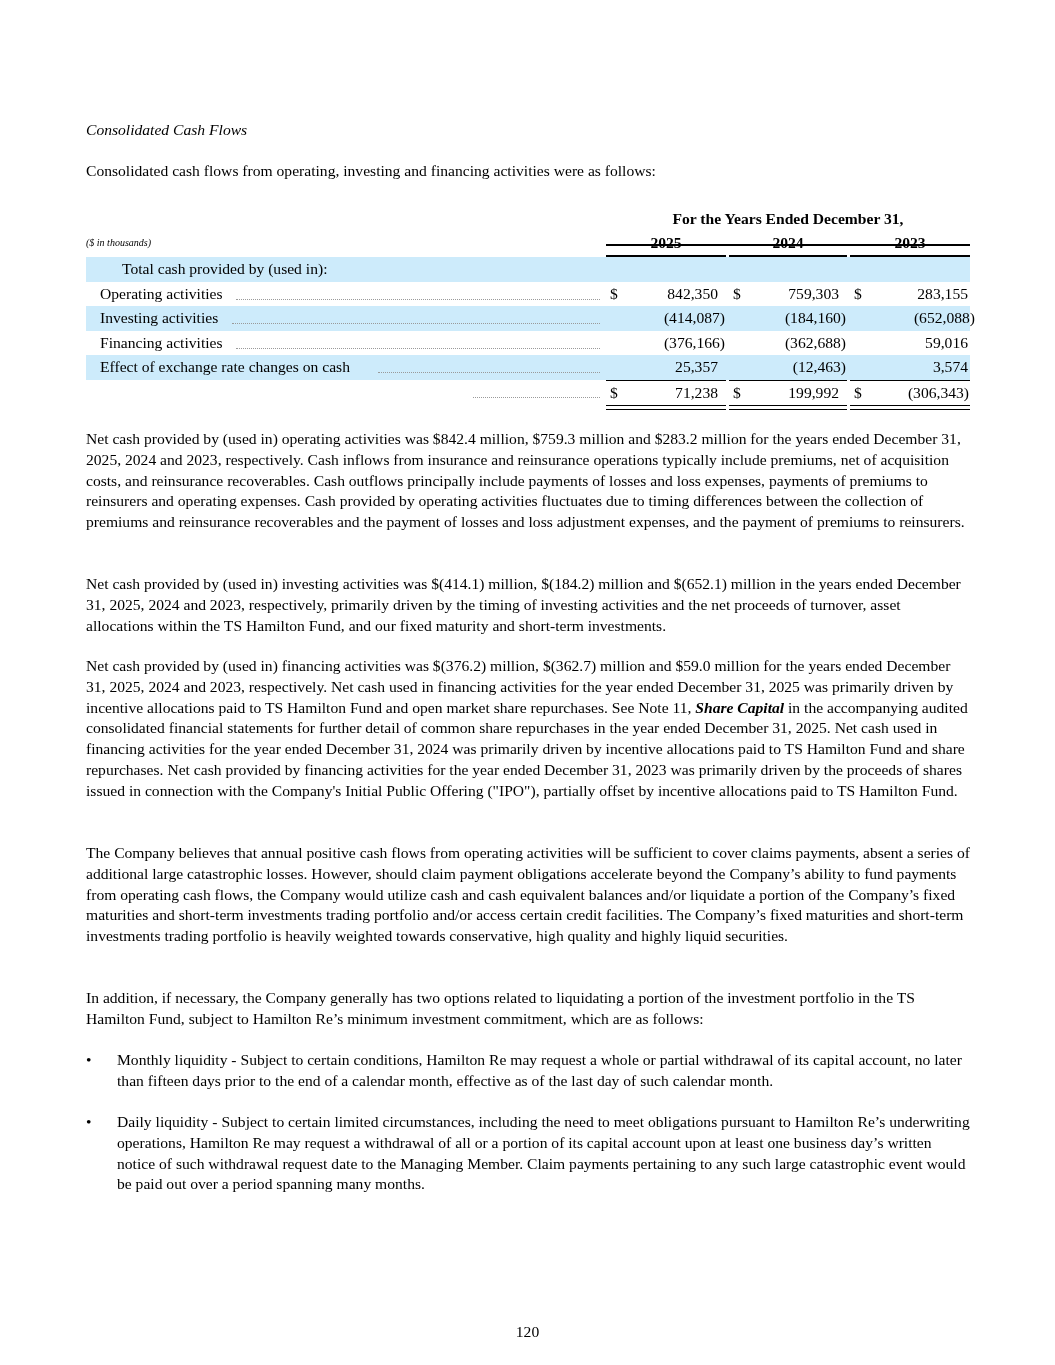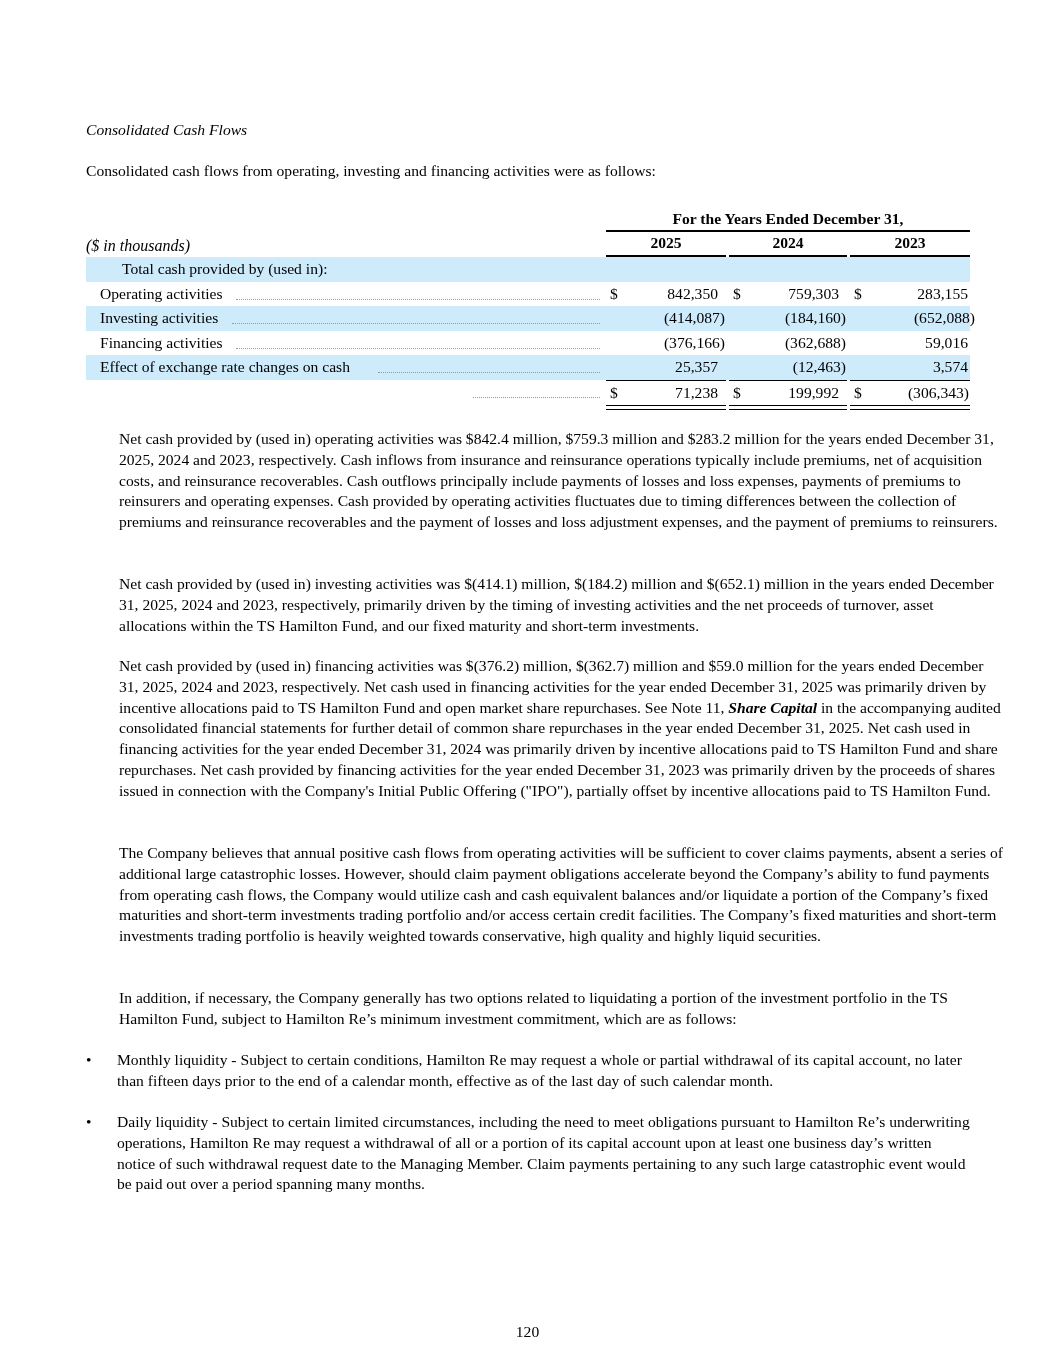--- a/index.html
+++ b/index.html
@@ -10,24 +10,24 @@
   }
   .page { position: absolute; left: 86px; top: 0; width: 884px; }
   .section-title { position: absolute; top: 121px; left: 0; font-style: italic; }
   .intro { position: absolute; top: 162px; left: 0; }
 
   
   .tbl { position: absolute; top: 208px; left: 0; width: 884px; }
   .hdr-top { position: relative; height: 23px; }
   .hdr-top .span-label {
     position: absolute; left: 520px; width: 364px; text-align: center;
-    font-weight: bold; top: 2px; border-bottom: 2px solid #000; padding-bottom: 2px;
+    font-weight: bold; top: 2px; border-bottom: 2px solid #000; padding-bottom: 16px;
   }
   .hdr-years { position: relative; height: 26px; }
-  .hdr-years .units { position: absolute; left: 0; top: 6px; font-style: italic; font-size: 16px; }
+  .hdr-years .units { position: absolute; left: 0; top: 6px; font-style: italic; font-size: 10px; }
   .yr { position: absolute; top: 3px; font-weight: bold; text-align: center; border-bottom: 2px solid #000; padding-bottom: 3px; }
   .yr.c1 { left: 520px; width: 120px; }
   .yr.c2 { left: 643px; width: 118px; }
   .yr.c3 { left: 764px; width: 120px; }
 
   .row { position: relative; height: 24.5px; }
   .row.shade { background: #cdebfb; }
   .row .lbl { position: absolute; top: 3px; white-space: nowrap; }
   .row .lbl.lvl0 { left: 4px; margin-left: 32px; }
   .row .lbl.lvl1 { left: 14px; }
@@ -44,21 +44,21 @@
   .cell.c3 { left: 764px; width: 118px; }
   .cell.neg .val { right: -7px; }
   .total .cell { border-top: 1.5px solid #000; top: 0; padding-top: 3px; }
   .total .cell.c1 { width: 120px; } .total .cell.c2 { width: 118px; } .total .cell.c3 { width: 120px; }
   .total .cell .val { right: 8px; }
   .total .cell.neg .val { right: 1px; }
   .total .cell .dol { left: 4px; }
   .dbl { position: absolute; top: 25px; height: 3px; border-top: 1.5px solid #000; border-bottom: 1.5px solid #000; }
   .dbl.c1 { left: 520px; width: 120px; } .dbl.c2 { left: 643px; width: 118px; } .dbl.c3 { left: 764px; width: 120px; }
 
-  .para { position: absolute; left: 0; width: 884px; line-height: 20.8px; margin-left: 33px; }
+  .para { position: absolute; left: 0; width: 884px; line-height: 20.8px; }
   .p1 { top: 429px; } .p2 { top: 574px; } .p3 { top: 656px; }
   .p4 { top: 843px; } .p5 { top: 988px; }
   .bullet { position: absolute; left: 0; width: 884px; line-height: 20.8px; }
   .bullet .dot { position: absolute; left: 0; top: 0; }
   .bullet .btext { position: absolute; left: 31px; width: 853px; }
   .b1 { top: 1050px; } .b2 { top: 1112px; }
   .pagenum { position: absolute; top: 1323px; left: 0; width: 1055px; text-align: center; }
   i.em { font-style: italic; font-weight: bold; }
 </style>
 </head>

